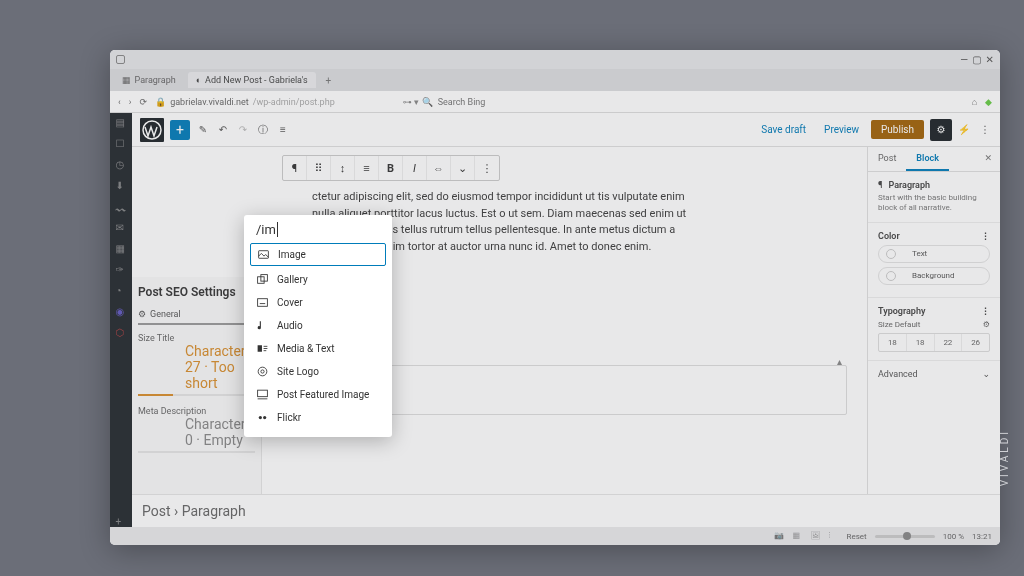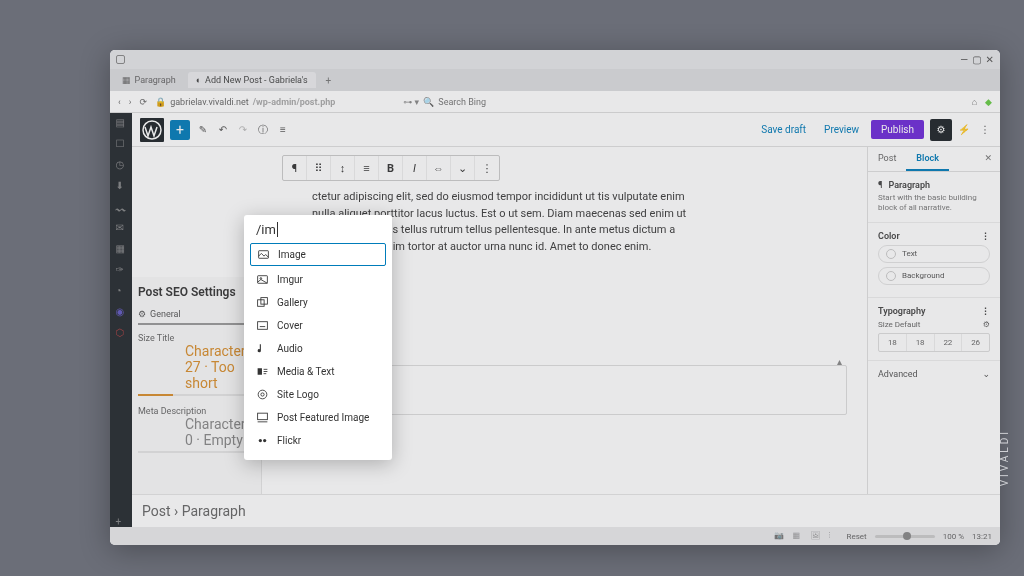--- a/index.html
+++ b/index.html
@@ -19,21 +19,21 @@
 .content { display:flex; height:calc(100% - 63px - 18px); }
 .wpside { width:22px; background:#23282d; display:flex; flex-direction:column; align-items:center; padding-top:4px; gap:10px; color:#aaa; }
 .wpside .it { width:11px; height:11px; opacity:.7; }
 .main { flex:1; display:flex; flex-direction:column; background:#fff; position:relative; }
 .editbar { height:34px; display:flex; align-items:center; padding:0 8px; gap:6px; border-bottom:1px solid #e0e0e0; }
 .editbar .wp-logo { width:24px; height:24px; background:#1d2327; border-radius:1px; display:flex; align-items:center; justify-content:center; color:#fff; }
 .editbar .plus { width:20px; height:20px; background:#007cba; color:#fff; display:flex; align-items:center; justify-content:center; border-radius:2px; font-size:14px; }
 .editbar .ico { width:14px; height:14px; color:#555; display:flex; align-items:center; justify-content:center; }
 .editbar .spacer { flex:1; }
 .editbar .link { color:#007cba; font-size:10px; padding:0 6px; }
-.editbar .pub { background:#6d28d9; color:#fff; padding:4px 10px; border-radius:2px; font-size:10px; }
+.editbar .pub { background:#a16207; color:#fff; padding:4px 10px; border-radius:2px; font-size:10px; }
 .editbar .gear { width:22px; height:22px; background:#1d2327; color:#fff; display:flex; align-items:center; justify-content:center; border-radius:2px; }
 .editor-body { flex:1; display:flex; overflow:hidden; }
 .editor-left { width:130px; border-right:1px solid #e6e6e6; padding:8px 6px; font-size:9px; color:#555; background:#fafafa; margin-top:130px; }
 .editor-left h4 { font-weight:600; font-size:12px; margin-bottom:6px; color:#333; }
 .editor-left .gen { display:flex; align-items:center; gap:4px; border-bottom:2px solid #999; padding:4px 0; margin-bottom:8px; font-size:9px; }
 .editor-left .meta { margin-bottom:10px; }
 .editor-left .meta .lbl { color:#666; font-size:9px; }
 .editor-left .meta .cnt { color:#888; font-size:14px;margin-left:47px; }
 .editor-left .meta .hl { color:#d98e2b; }
 .editor-left .meta .bar { height:2px; background:#e5e5e5; margin-top:3px; }
@@ -45,21 +45,21 @@
 .para { color:#3a3a3a; font-size:11px; line-height:1.5; max-width:380px; margin-left:30px; }
 .crumbs { font-size:14px; color:#666; padding:8px 10px; border-top:1px solid #e6e6e6; background:#fff; }
 .rsb { width:133px; border-left:1px solid #e0e0e0; background:#fff; font-size:9px; color:#444; display:flex; flex-direction:column; }
 .rsb .tabs { display:flex; border-bottom:1px solid #e0e0e0; }
 .rsb .tabs .t { padding:6px 10px; color:#666; }
 .rsb .tabs .t.active { color:#007cba; border-bottom:2px solid #007cba; font-weight:600; }
 .rsb .tabs .x { margin-left:auto; padding:6px 8px; color:#777; }
 .rsb .sec { padding:8px 10px; border-bottom:1px solid #eee; }
 .rsb .sec h5 { font-size:9px; font-weight:600; margin-bottom:3px; display:flex; align-items:center; gap:6px; }
 .rsb .sec p { font-size:8px; color:#777; line-height:1.3; }
-.rsb .swatch { display:flex; align-items:center; gap:6px; border:1px solid #e3e3e3; border-radius:10px; padding:3px 7px; margin:4px 0; font-size:8px; color:#555; }
+.rsb .swatch { display:flex; align-items:center; gap:16px; border:1px solid #e3e3e3; border-radius:10px; padding:3px 7px; margin:4px 0; font-size:8px; color:#555; }
 .rsb .swatch .c { width:10px; height:10px; border-radius:50%; border:1px solid #ccc; background:#fff; }
 .rsb .sizes { display:flex; border:1px solid #ddd; border-radius:2px; margin-top:4px; }
 .rsb .sizes .s { flex:1; text-align:center; padding:4px 0; font-size:8px; color:#666; border-right:1px solid #eee; }
 .rsb .sizes .s:last-child{border:none;}
 .rsb .adv { display:flex; justify-content:space-between; padding:8px 10px; font-size:9px; color:#555; }
 .statusbar { position:absolute; bottom:0; left:0; right:0; height:18px; background:#eaeaec; display:flex; align-items:center; justify-content:flex-end; padding:0 8px; gap:8px; font-size:8px; color:#666; }
 .statusbar .ic { width:10px; height:10px; opacity:.6; }
 .brand { position:absolute; right:14px; bottom:90px; color:#cfd0d4; font-size:10px; letter-spacing:3px; writing-mode:vertical-rl; transform:rotate(180deg); }
 
 .popup { position:absolute; left:244px; top:215px; width:148px; background:#fff; border-radius:3px; box-shadow:0 4px 20px rgba(0,0,0,.25); padding:7px 0 8px; z-index:100; }
@@ -87,21 +87,21 @@
     <div class="tab">◐ <span>Add New Post - Gabriela's</span></div>
     <div style="padding:0 6px;color:#777;">+</div>
   </div>
   <div class="addr">
     <span>‹</span>
     <span>›</span>
     <span>⟳</span>
     <span class="url">
       <span>🔒</span>
       <span>gabrielav.vivaldi.net</span>
-        <span style="color:#aaa;font-weight:bold;">/wp-admin/post.php</span>
+        <span style="color:#aaa;">/wp-admin/post.php</span>
     </span>
     <span class="search">
       <span style="color:#888;">⊶ ▾</span>
       <span>🔍</span>
       <input placeholder="Search Bing" style="">
     </span>
     <span>⌂</span>
     <span style="color:#6c4;">◆</span>
   </div>
 
@@ -250,30 +250,20 @@
         <svg viewBox="0 0 24 24" fill="none" stroke="#333" stroke-width="1.6">
           <rect x="3" y="5" width="18" height="14" rx="1"></rect>
           <path d="M3 15l5-5 5 5 3-3 5 5"></path>
         </svg>
       </span>
       <span>Image</span>
     </div>
   <div class="opt">
       <span class="i">
         <svg viewBox="0 0 24 24" fill="none" stroke="#333" stroke-width="1.6">
-          <rect x="3" y="5" width="18" height="14" rx="1"></rect>
-          <circle cx="9" cy="10" r="1.5"></circle>
-          <path d="M3 17l6-5 12 7"></path>
-        </svg>
-      </span>
-      <span>Imgur</span>
-    </div>
-  <div class="opt">
-      <span class="i">
-        <svg viewBox="0 0 24 24" fill="none" stroke="#333" stroke-width="1.6">
           <rect x="3" y="7" width="12" height="12"></rect>
           <rect x="9" y="3" width="12" height="12"></rect>
         </svg>
       </span>
       <span>Gallery</span>
     </div>
   <div class="opt">
       <span class="i">
         <svg viewBox="0 0 24 24" fill="none" stroke="#333" stroke-width="1.6">
           <rect x="3" y="5" width="18" height="14"></rect>

